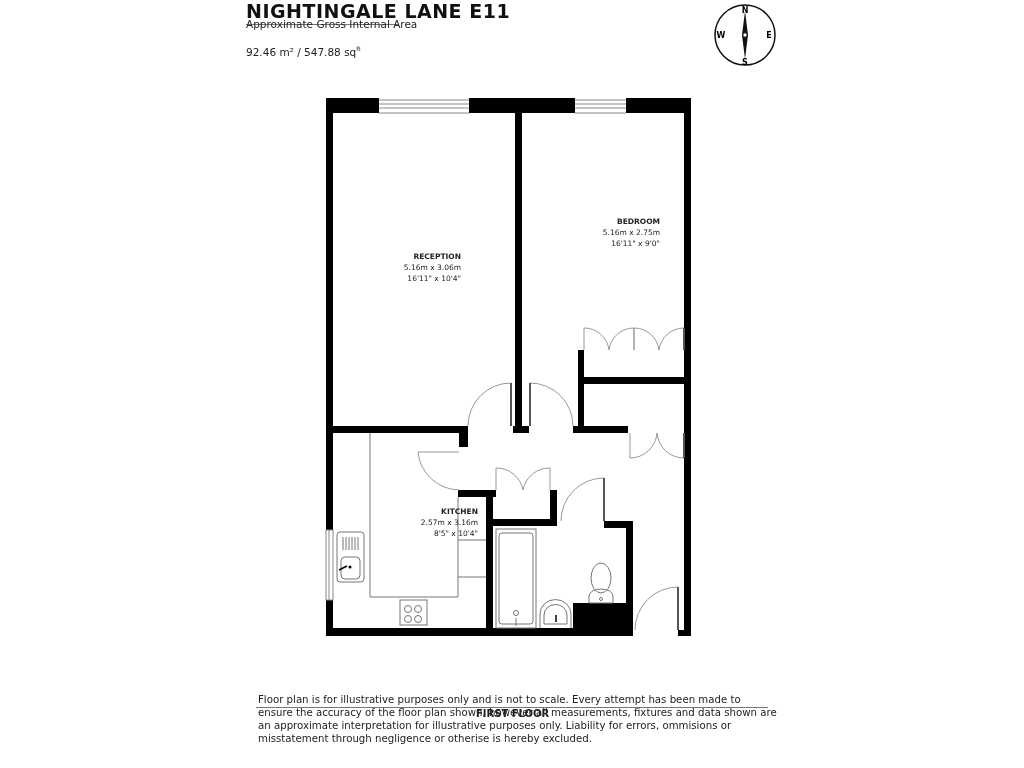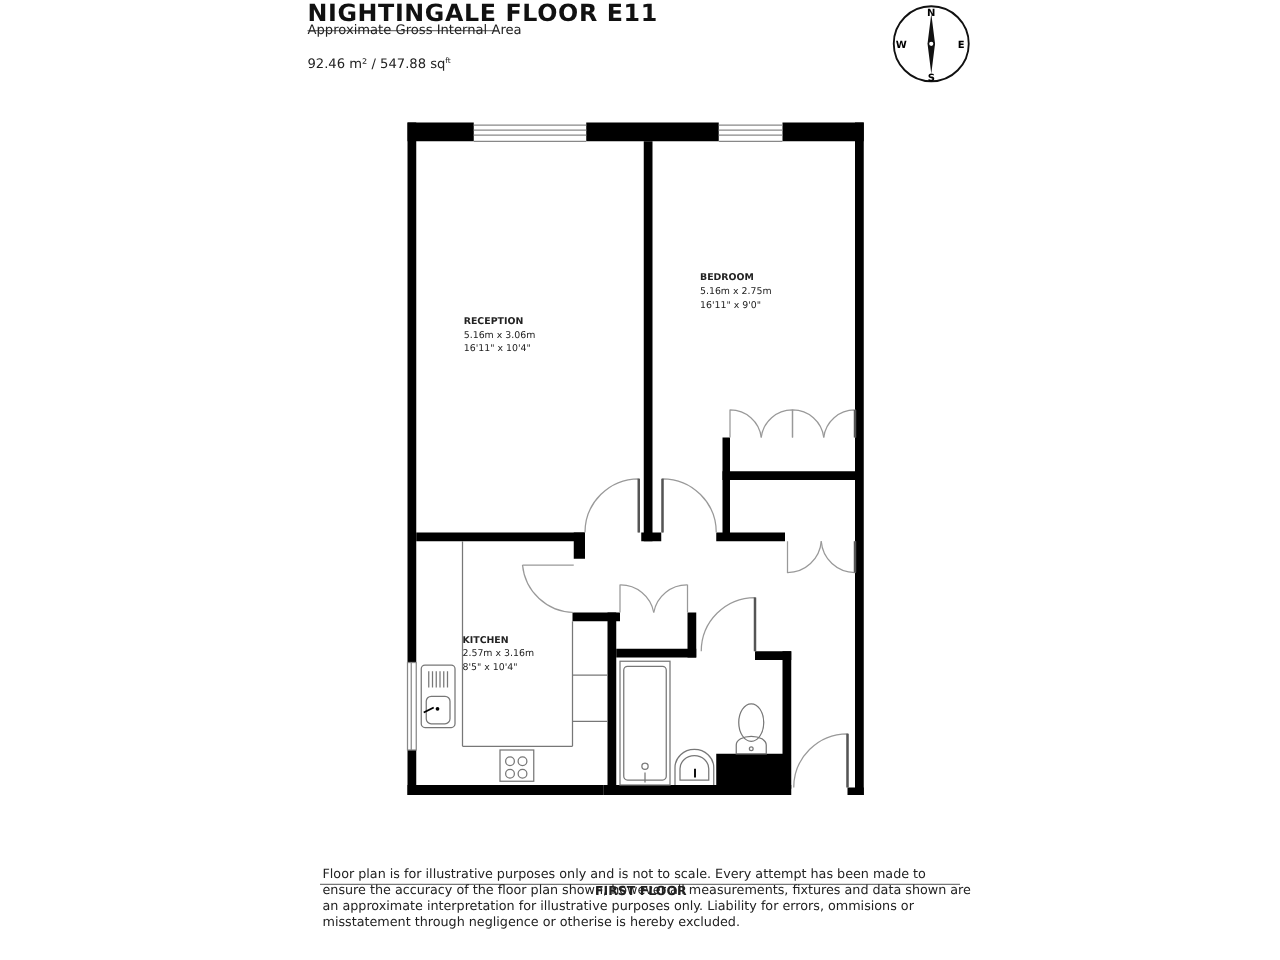--- a/index.html
+++ b/index.html
@@ -6,31 +6,31 @@
   body { width: 1024px; height: 768px; position: relative; overflow: hidden;
          font-family: "DejaVu Sans", "Liberation Sans", sans-serif; color: #1a1a1a; }
   .title { position: absolute; left: 246px; top: 0px; font-size: 19px; font-weight: bold;
            letter-spacing: 0.5px; color: #111; }
   .title-rule { position: absolute; left: 246px; top: 24px; width: 152px; height: 1px; background: #777; }
   .area-label { position: absolute; left: 246px; top: 18px; font-size: 10.5px; color: #222; }
   .area-value { position: absolute; left: 246px; top: 45px; font-size: 10.5px; color: #222; }
   .area-value sup { font-size: 6px; }
   .compass { position: absolute; left: 712px; top: 2px; width: 66px; height: 66px; }
   .plan { position: absolute; left: 0; top: 0; width: 1024px; height: 768px; }
-  .room-label { position: absolute; text-align: left; font-size: 7.5px; line-height: 11px; color: #222; }
+  .room-label { position: absolute; text-align: right; font-size: 7.5px; line-height: 11px; color: #222; }
   .room-label .rn { font-weight: bold; font-size: 7.5px; }
   .floor-label { position: absolute; left: 476px; top: 664px; font-size: 10px; font-weight: bold; color: #222; margin-top: 44px; }
   .foot-rule { position: absolute; left: 256px; top: 707px; width: 512px; height: 1px; background: #777; }
   .disclaimer { position: absolute; left: 258px; top: 693px; width: 520px; font-size: 10.2px;
                 line-height: 13px; color: #222; }
 </style>
 </head>
 <body>
 
-<div class="title">NIGHTINGALE FLOOR E11</div>
+<div class="title">NIGHTINGALE LANE E11</div>
 <div class="title-rule"></div>
 <div class="area-label">Approximate Gross Internal Area</div>
 <div class="area-value"><span>92.46 m²</span><span> / </span><span>547.88 sq</span><sup>ft</sup></div>
 
 <svg class="compass" viewBox="0 0 66 66">
   <circle cx="33" cy="33" r="30" fill="none" stroke="#111" stroke-width="1.5"></circle>
   <polygon points="33,9 36,33 33,57 30,33" fill="#111"></polygon>
   <circle cx="33" cy="33" r="2.2" fill="#fff" stroke="#111" stroke-width="1"></circle>
   <text x="33" y="11" font-size="8" text-anchor="middle" font-weight="bold" font-family="DejaVu Sans, sans-serif">N</text>
   <text x="57" y="36" font-size="8" text-anchor="middle" font-weight="bold" font-family="DejaVu Sans, sans-serif">E</text>

